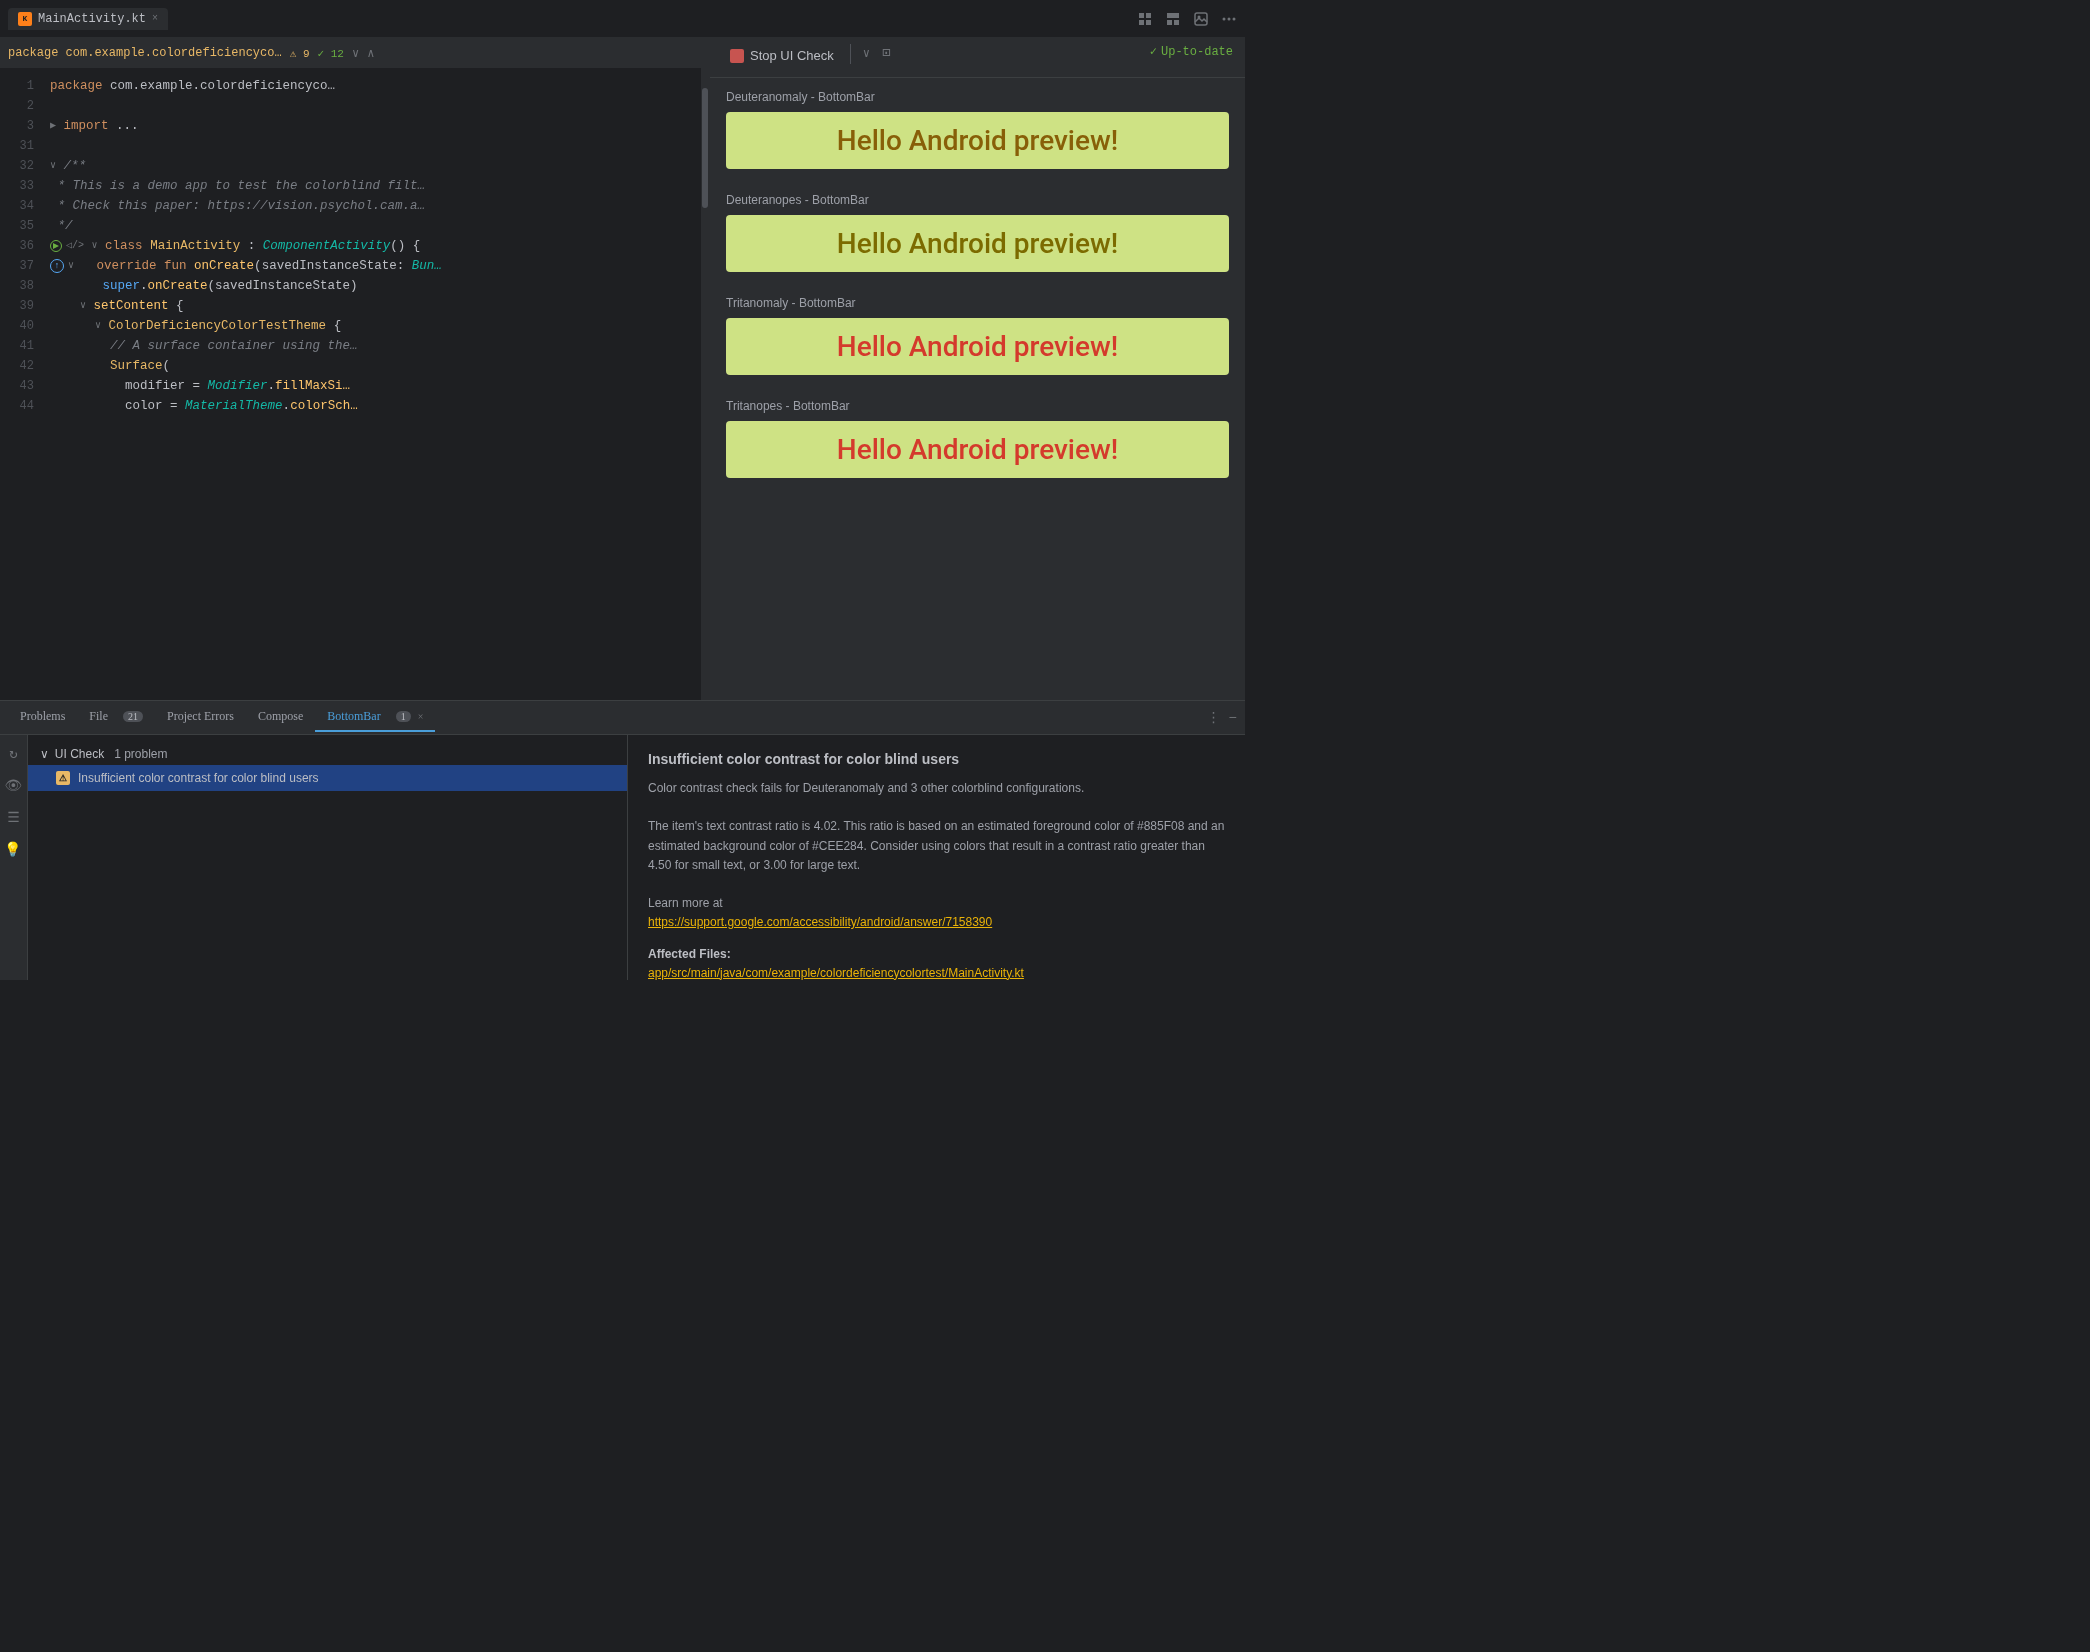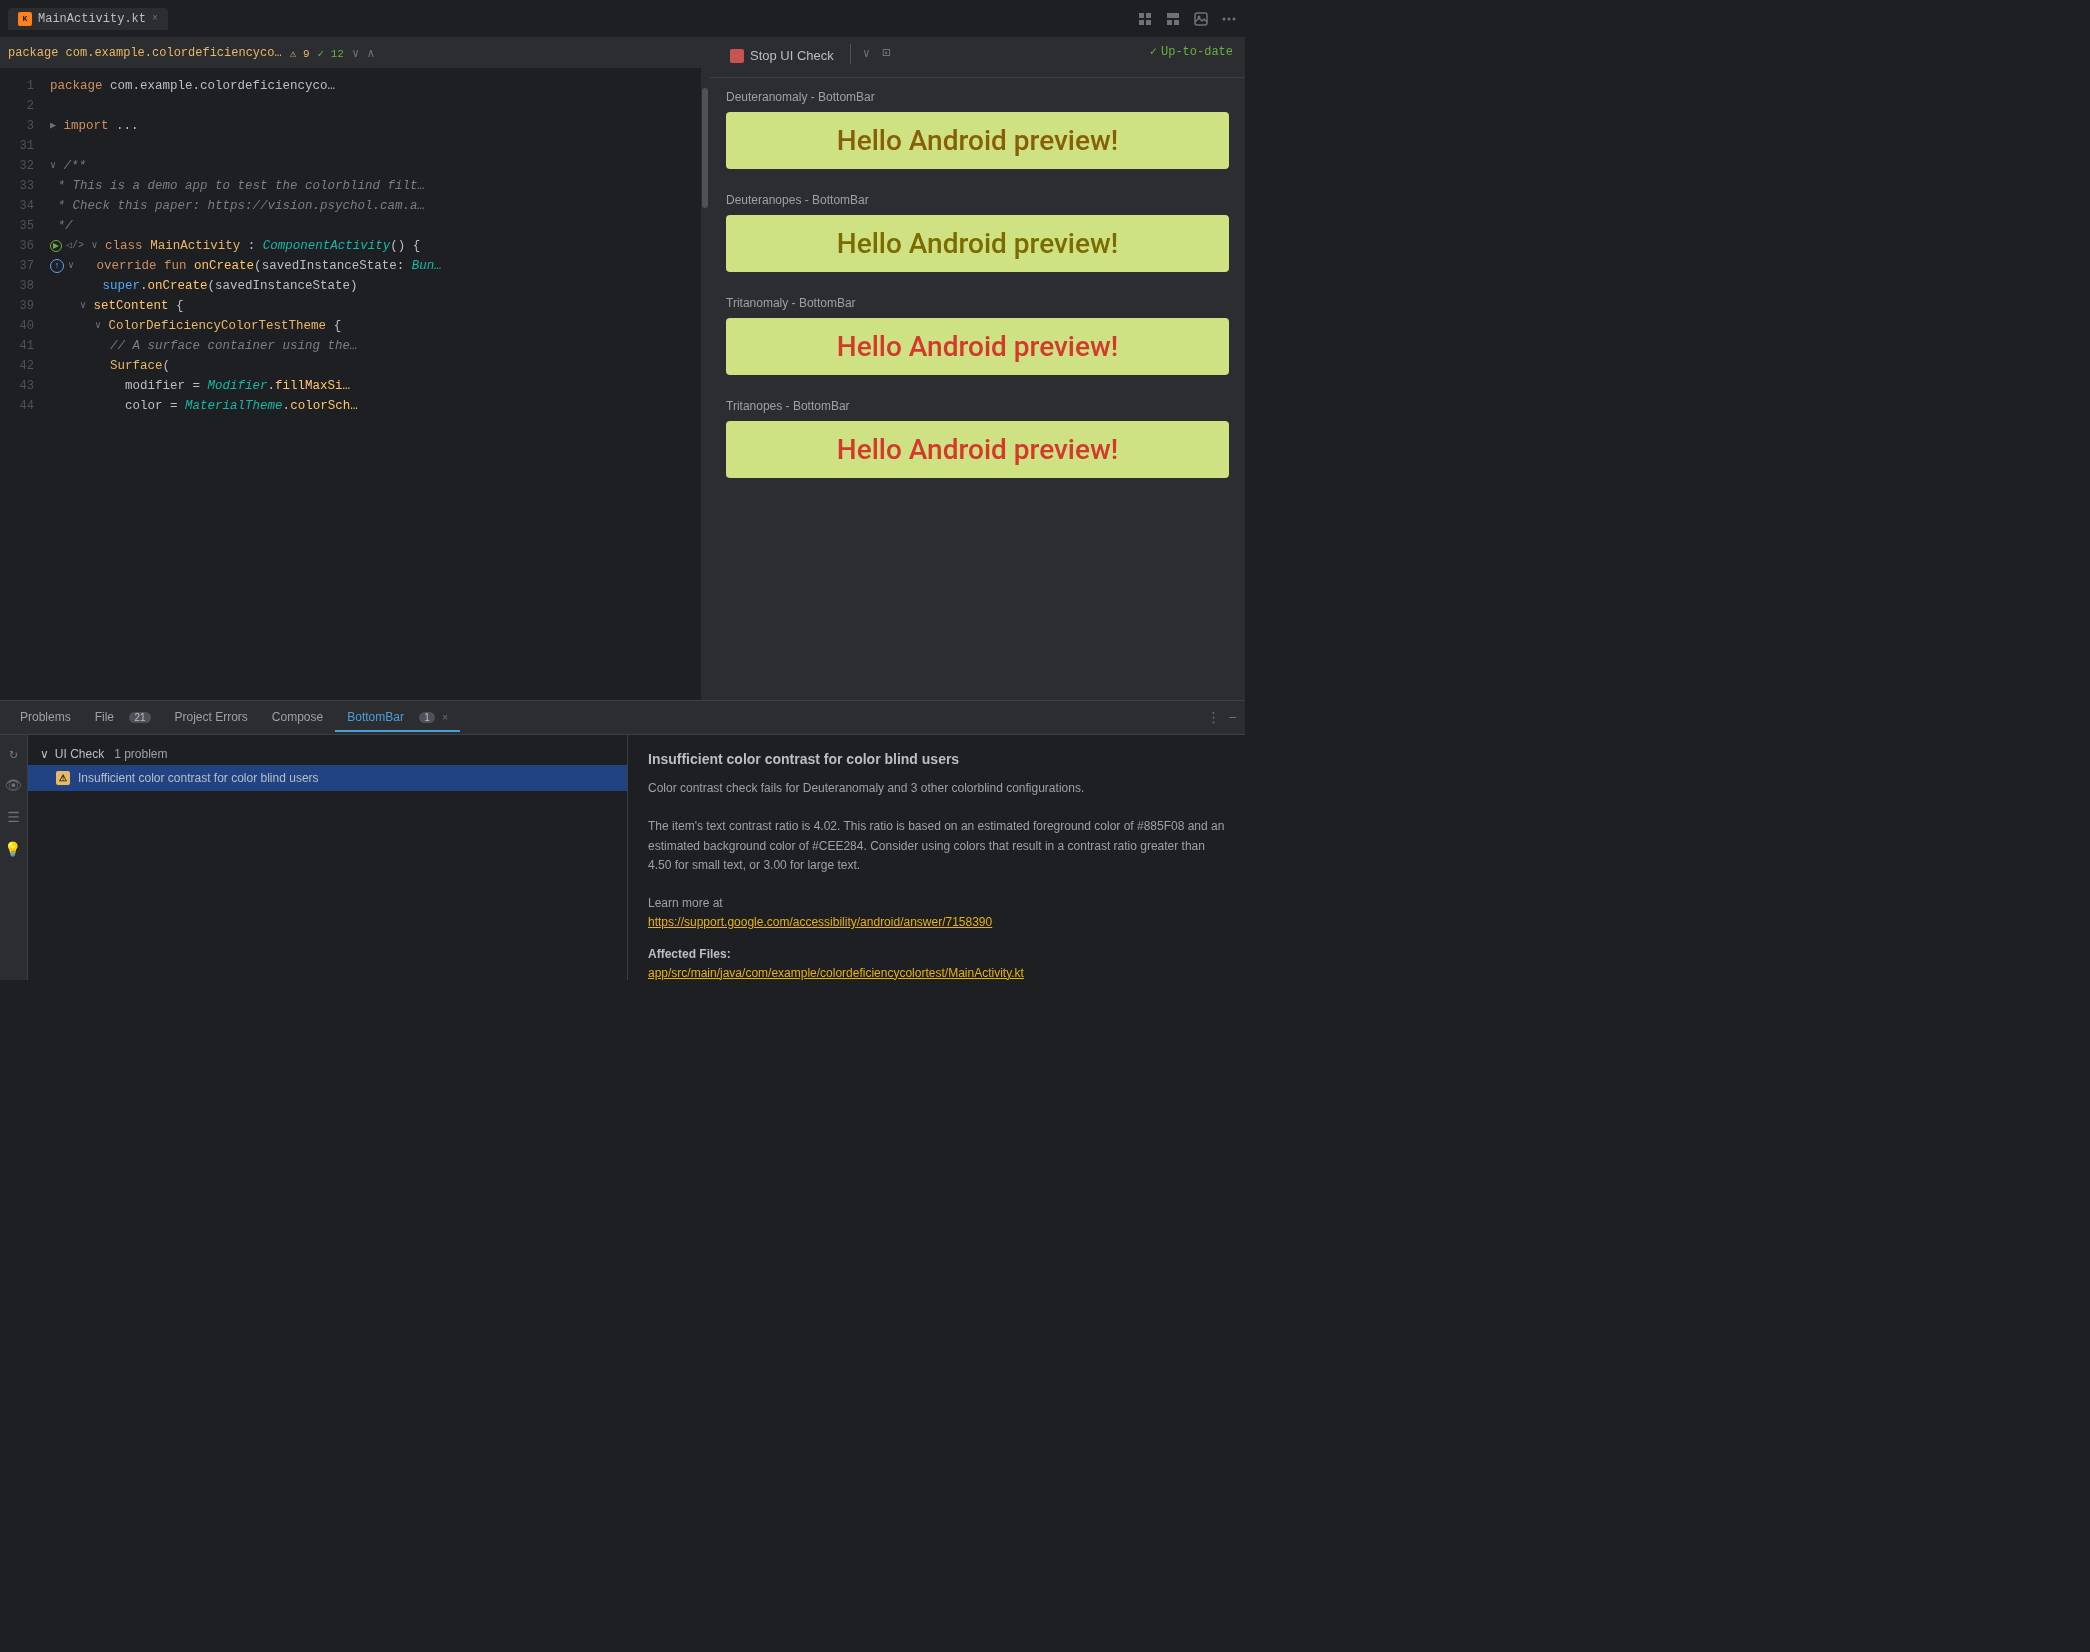--- a/index.html
+++ b/index.html
@@ -280,21 +280,21 @@
       border-bottom: 1px solid #3c3f41;
       padding: 0 8px;
     }
 
     .bottom-tab {
       padding: 6px 12px;
       font-size: 12px;
       color: #9da0a8;
       cursor: pointer;
       border-bottom: 2px solid transparent;
-      font-family: Liberation Sans, sans-serif;
+      font-family: Liberation Serif, serif;
     }
 
     .bottom-tab.active {
       color: #4a9eda;
       border-bottom: 2px solid #4a9eda;
     }
 
     .bottom-tab-count {
       background: #4e5157;
       border-radius: 8px;

